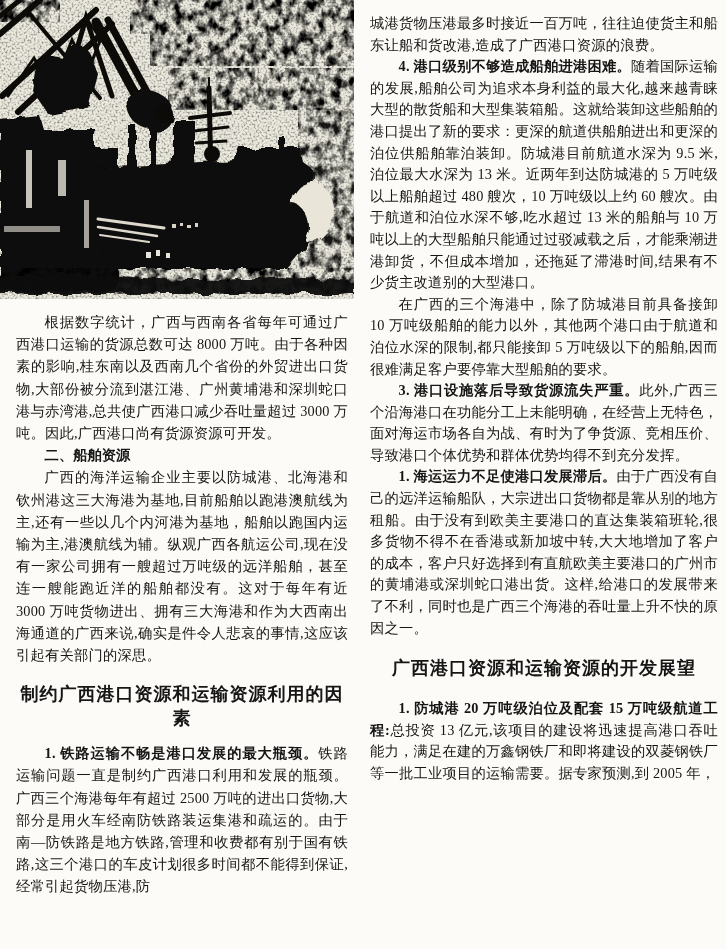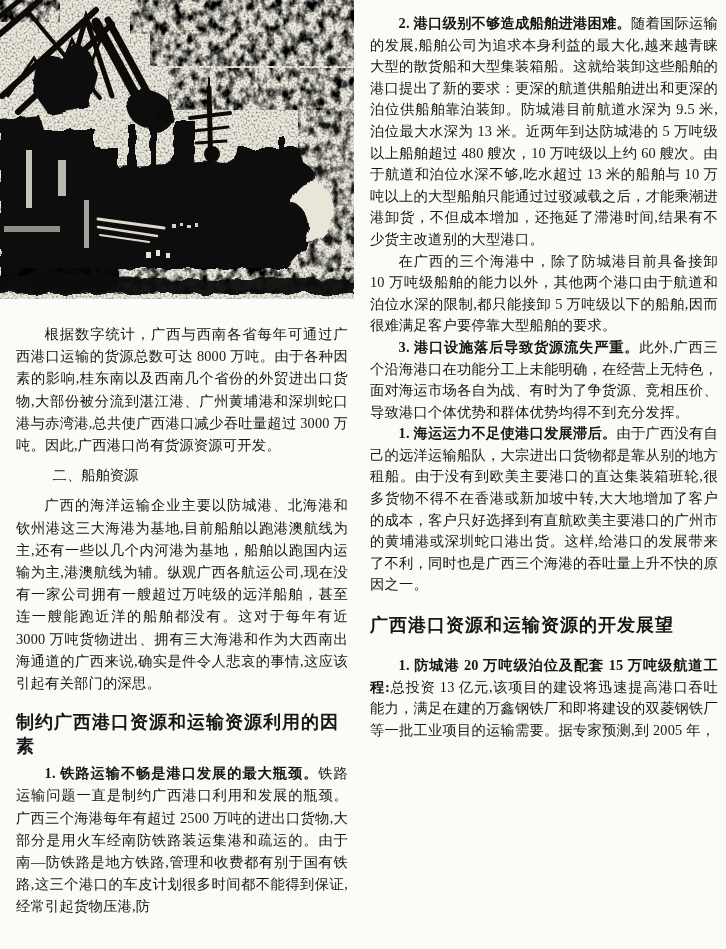--- a/index.html
+++ b/index.html
@@ -22,30 +22,30 @@
   .para{
     margin:0;
     font-size:14.3px;
     text-align:justify;
     letter-spacing:0.2px;
   }
   .col-left .para{line-height:22.2px;}
   .col-right .para{line-height:21.6px;}
   .para.indent{text-indent:2em;}
   .para strong{font-weight:bold;}
-  .para.first-left{margin-top:24px;}
+  .para.first-left{margin-top:12px;}
   .subheading{
-    margin:8px;font-size:14.3px;font-weight:normal;text-indent:2em;
+    margin:0;font-size:14.3px;font-weight:bold;text-indent:2em;
   }
   .col-left .subheading{line-height:22.2px;}
   .section-heading{
-    font-size:18px;font-weight:bold;
+    font-size:18px;font-weight:bold;text-align:center;
     letter-spacing:1px;
   }
-  .col-left .section-heading{margin:16px 0 4px 0;}
+  .col-left .section-heading{margin:16px 0 12px 0;}
   .col-right .section-heading{margin:17px 0 18px 0;}
   svg .ink{fill:#0d0b08;}
   svg .stroke-ink{stroke:#0d0b08;fill:none;}
 </style>
 </head>
 <body>
 
 <div class="page">
 
   <div class="col col-left">
@@ -149,21 +149,22 @@
     <div class="left-text">
         <p class="para indent first-left">根据数字统计，广西与西南各省每年可通过广西港口运输的货源总数可达 8000 万吨。由于各种因素的影响,桂东南以及西南几个省份的外贸进出口货物,大部份被分流到湛江港、广州黄埔港和深圳蛇口港与赤湾港,总共使广西港口减少吞吐量超过 3000 万吨。因此,广西港口尚有货源资源可开发。</p>
         <p class="subheading">二、船舶资源</p>
         <p class="para indent">广西的海洋运输企业主要以防城港、北海港和钦州港这三大海港为基地,目前船舶以跑港澳航线为主,还有一些以几个内河港为基地，船舶以跑国内运输为主,港澳航线为辅。纵观广西各航运公司,现在没有一家公司拥有一艘超过万吨级的远洋船舶，甚至连一艘能跑近洋的船舶都没有。这对于每年有近 3000 万吨货物进出、拥有三大海港和作为大西南出海通道的广西来说,确实是件令人悲哀的事情,这应该引起有关部门的深思。</p>
         <h2 class="section-heading">制约广西港口资源和运输资源利用的因素</h2>
         <p class="para indent"><strong>1. 铁路运输不畅是港口发展的最大瓶颈。</strong>铁路运输问题一直是制约广西港口利用和发展的瓶颈。广西三个海港每年有超过 2500 万吨的进出口货物,大部分是用火车经南防铁路装运集港和疏运的。由于南—防铁路是地方铁路,管理和收费都有别于国有铁路,这三个港口的车皮计划很多时间都不能得到保证,经常引起货物压港,防</p>
       </div>
   </div>
 
   <div class="col col-right">
-      <p class="para indent"><strong>2. 港口级别不够造成船舶进港困难。</strong>随着国际运输的发展,船舶公司为追求本身利益的最大化,越来越青睐大型的散货船和大型集装箱船。这就给装卸这些船舶的港口提出了新的要求：更深的航道供船舶进出和更深的泊位供船舶靠泊装卸。防城港目前航道水深为 9.5 米,泊位最大水深为 13 米。近两年到达防城港的 5 万吨级以上船舶超过 480 艘次，10 万吨级以上约 60 艘次。由于航道和泊位水深不够,吃水超过 13 米的船舶与 10 万吨以上的大型船舶只能通过过驳减载之后，才能乘潮进港卸货，不但成本增加，还拖延了滞港时间,结果有不少货主改道别的大型港口。</p>
+      <p class="para">城港货物压港最多时接近一百万吨，往往迫使货主和船东让船和货改港,造成了广西港口资源的浪费。</p>
+      <p class="para indent"><strong>4. 港口级别不够造成船舶进港困难。</strong>随着国际运输的发展,船舶公司为追求本身利益的最大化,越来越青睐大型的散货船和大型集装箱船。这就给装卸这些船舶的港口提出了新的要求：更深的航道供船舶进出和更深的泊位供船舶靠泊装卸。防城港目前航道水深为 9.5 米,泊位最大水深为 13 米。近两年到达防城港的 5 万吨级以上船舶超过 480 艘次，10 万吨级以上约 60 艘次。由于航道和泊位水深不够,吃水超过 13 米的船舶与 10 万吨以上的大型船舶只能通过过驳减载之后，才能乘潮进港卸货，不但成本增加，还拖延了滞港时间,结果有不少货主改道别的大型港口。</p>
       <p class="para indent">在广西的三个海港中，除了防城港目前具备接卸 10 万吨级船舶的能力以外，其他两个港口由于航道和泊位水深的限制,都只能接卸 5 万吨级以下的船舶,因而很难满足客户要停靠大型船舶的要求。</p>
       <p class="para indent"><strong>3. 港口设施落后导致货源流失严重。</strong>此外,广西三个沿海港口在功能分工上未能明确，在经营上无特色，面对海运市场各自为战、有时为了争货源、竞相压价、导致港口个体优势和群体优势均得不到充分发挥。</p>
       <p class="para indent"><strong>1. 海运运力不足使港口发展滞后。</strong>由于广西没有自己的远洋运输船队，大宗进出口货物都是靠从别的地方租船。由于没有到欧美主要港口的直达集装箱班轮,很多货物不得不在香港或新加坡中转,大大地增加了客户的成本，客户只好选择到有直航欧美主要港口的广州市的黄埔港或深圳蛇口港出货。这样,给港口的发展带来了不利，同时也是广西三个海港的吞吐量上升不快的原因之一。</p>
       <h2 class="section-heading">广西港口资源和运输资源的开发展望</h2>
       <p class="para indent"><strong>1. 防城港 20 万吨级泊位及配套 15 万吨级航道工程:</strong>总投资 13 亿元,该项目的建设将迅速提高港口吞吐能力，满足在建的万鑫钢铁厂和即将建设的双菱钢铁厂等一批工业项目的运输需要。据专家预测,到 2005 年，</p>
     </div>
 
 </div>
 
 </body></html>

